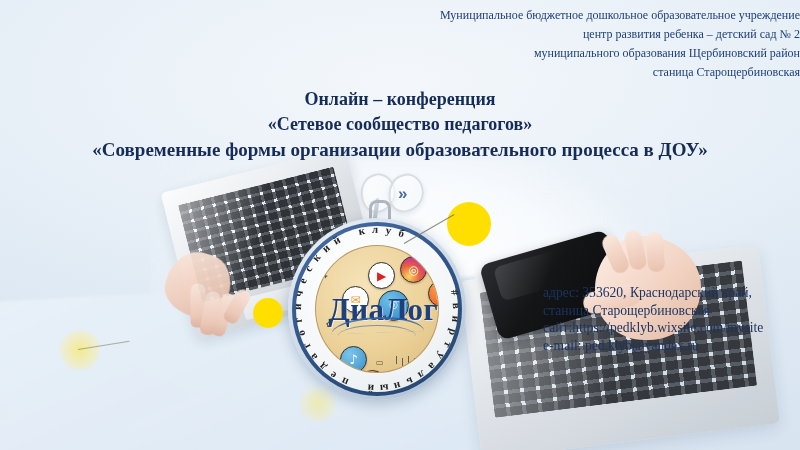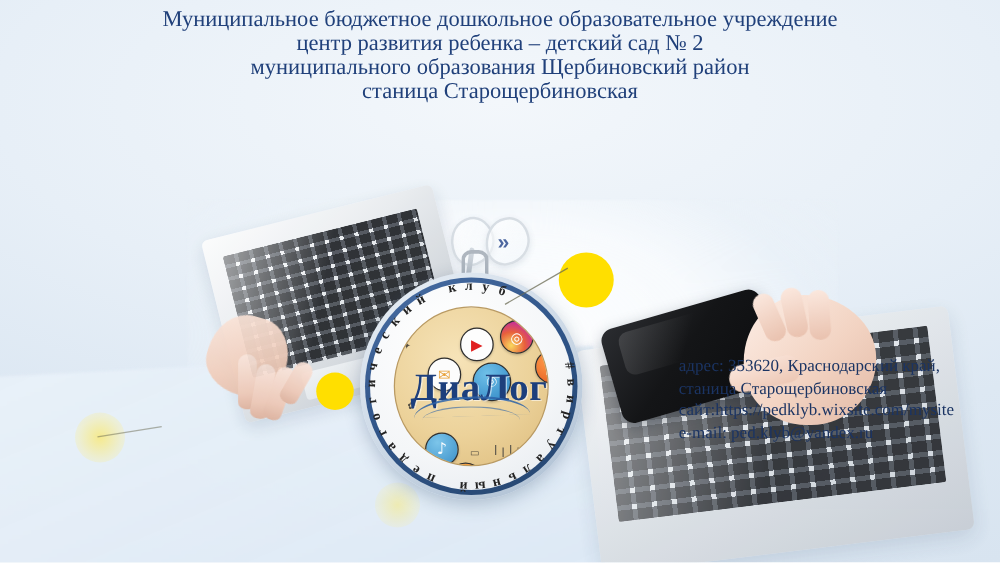--- a/index.html
+++ b/index.html
@@ -299,23 +299,23 @@
     font-family: "Liberation Serif", serif;
     font-size: 11px;
     font-weight: 700;
     color: #232323;
     transform-origin: 0 0;
   }
 
   
   .org-block {
     position: absolute; left: 0; right: 0; top: 6px;
-    text-align: center;
+    text-align: right;
     color: #20407a;
-    font-size: 18px;
+    font-size: 12px;
     line-height: 19px;
   }
   .title-block {
     position: absolute; left: 0; right: 0; top: 87px;
     text-align: center;
     color: #162c58;
     font-weight: 700;
     line-height: 25px;
   }
   .title-block .t1 { font-size: 18px; }
@@ -466,20 +466,25 @@
   <div class="leader leader-a"></div>
   <div class="dot dot-b"></div>
 
   <div class="org-block">
     <div>Муниципальное бюджетное дошкольное образовательное учреждение</div>
     <div>центр развития ребенка – детский сад № 2</div>
     <div>муниципального образования Щербиновский район</div>
     <div>станица Старощербиновская</div>
   </div>
 
+  <div class="title-block">
+    <div class="t1">Онлайн – конференция</div>
+    <div class="t2">«Сетевое сообщество педагогов»</div>
+    <div class="t3">«Современные формы организации образовательного процесса в ДОУ»</div>
+  </div>
 
   <div class="contact-block">
     <div>адрес: 353620, Краснодарский край,</div>
     <div>станица Старощербиновская</div>
     <div>сайт:https://pedklyb.wixsite.com/mysite</div>
     <div>e-mail: ped.klyb@yandex.ru</div>
   </div>
 
 </div>
 

